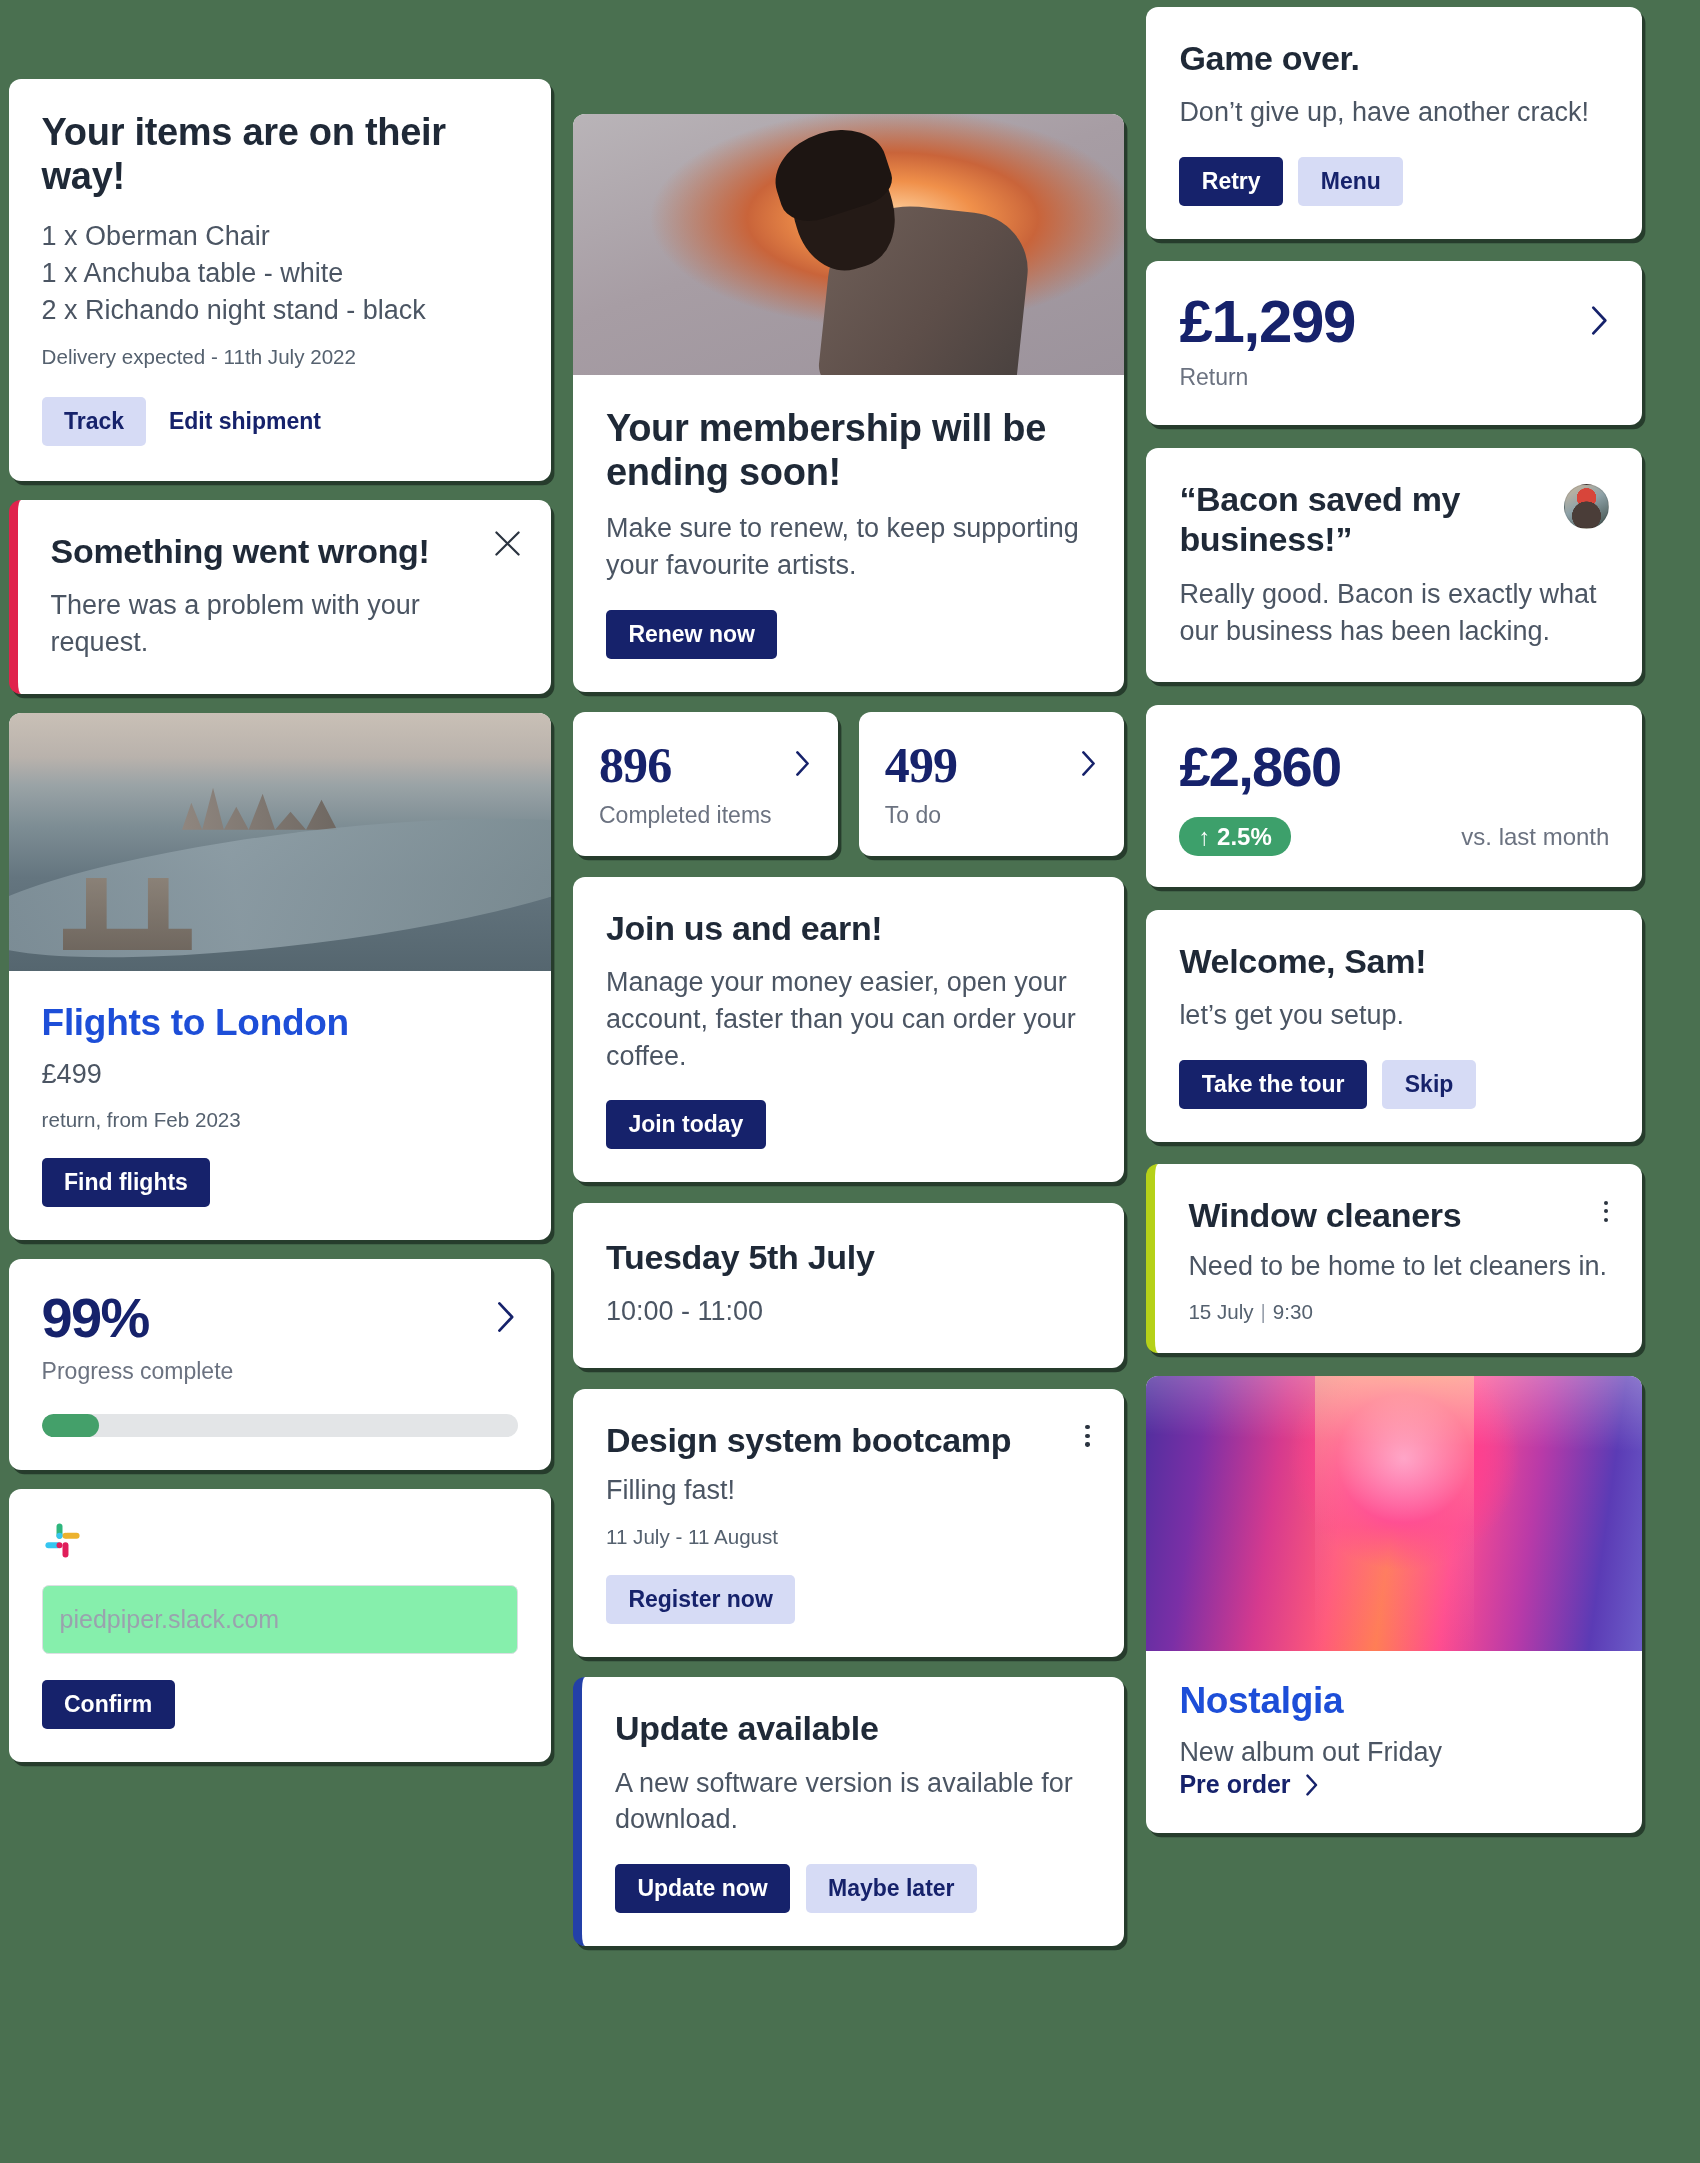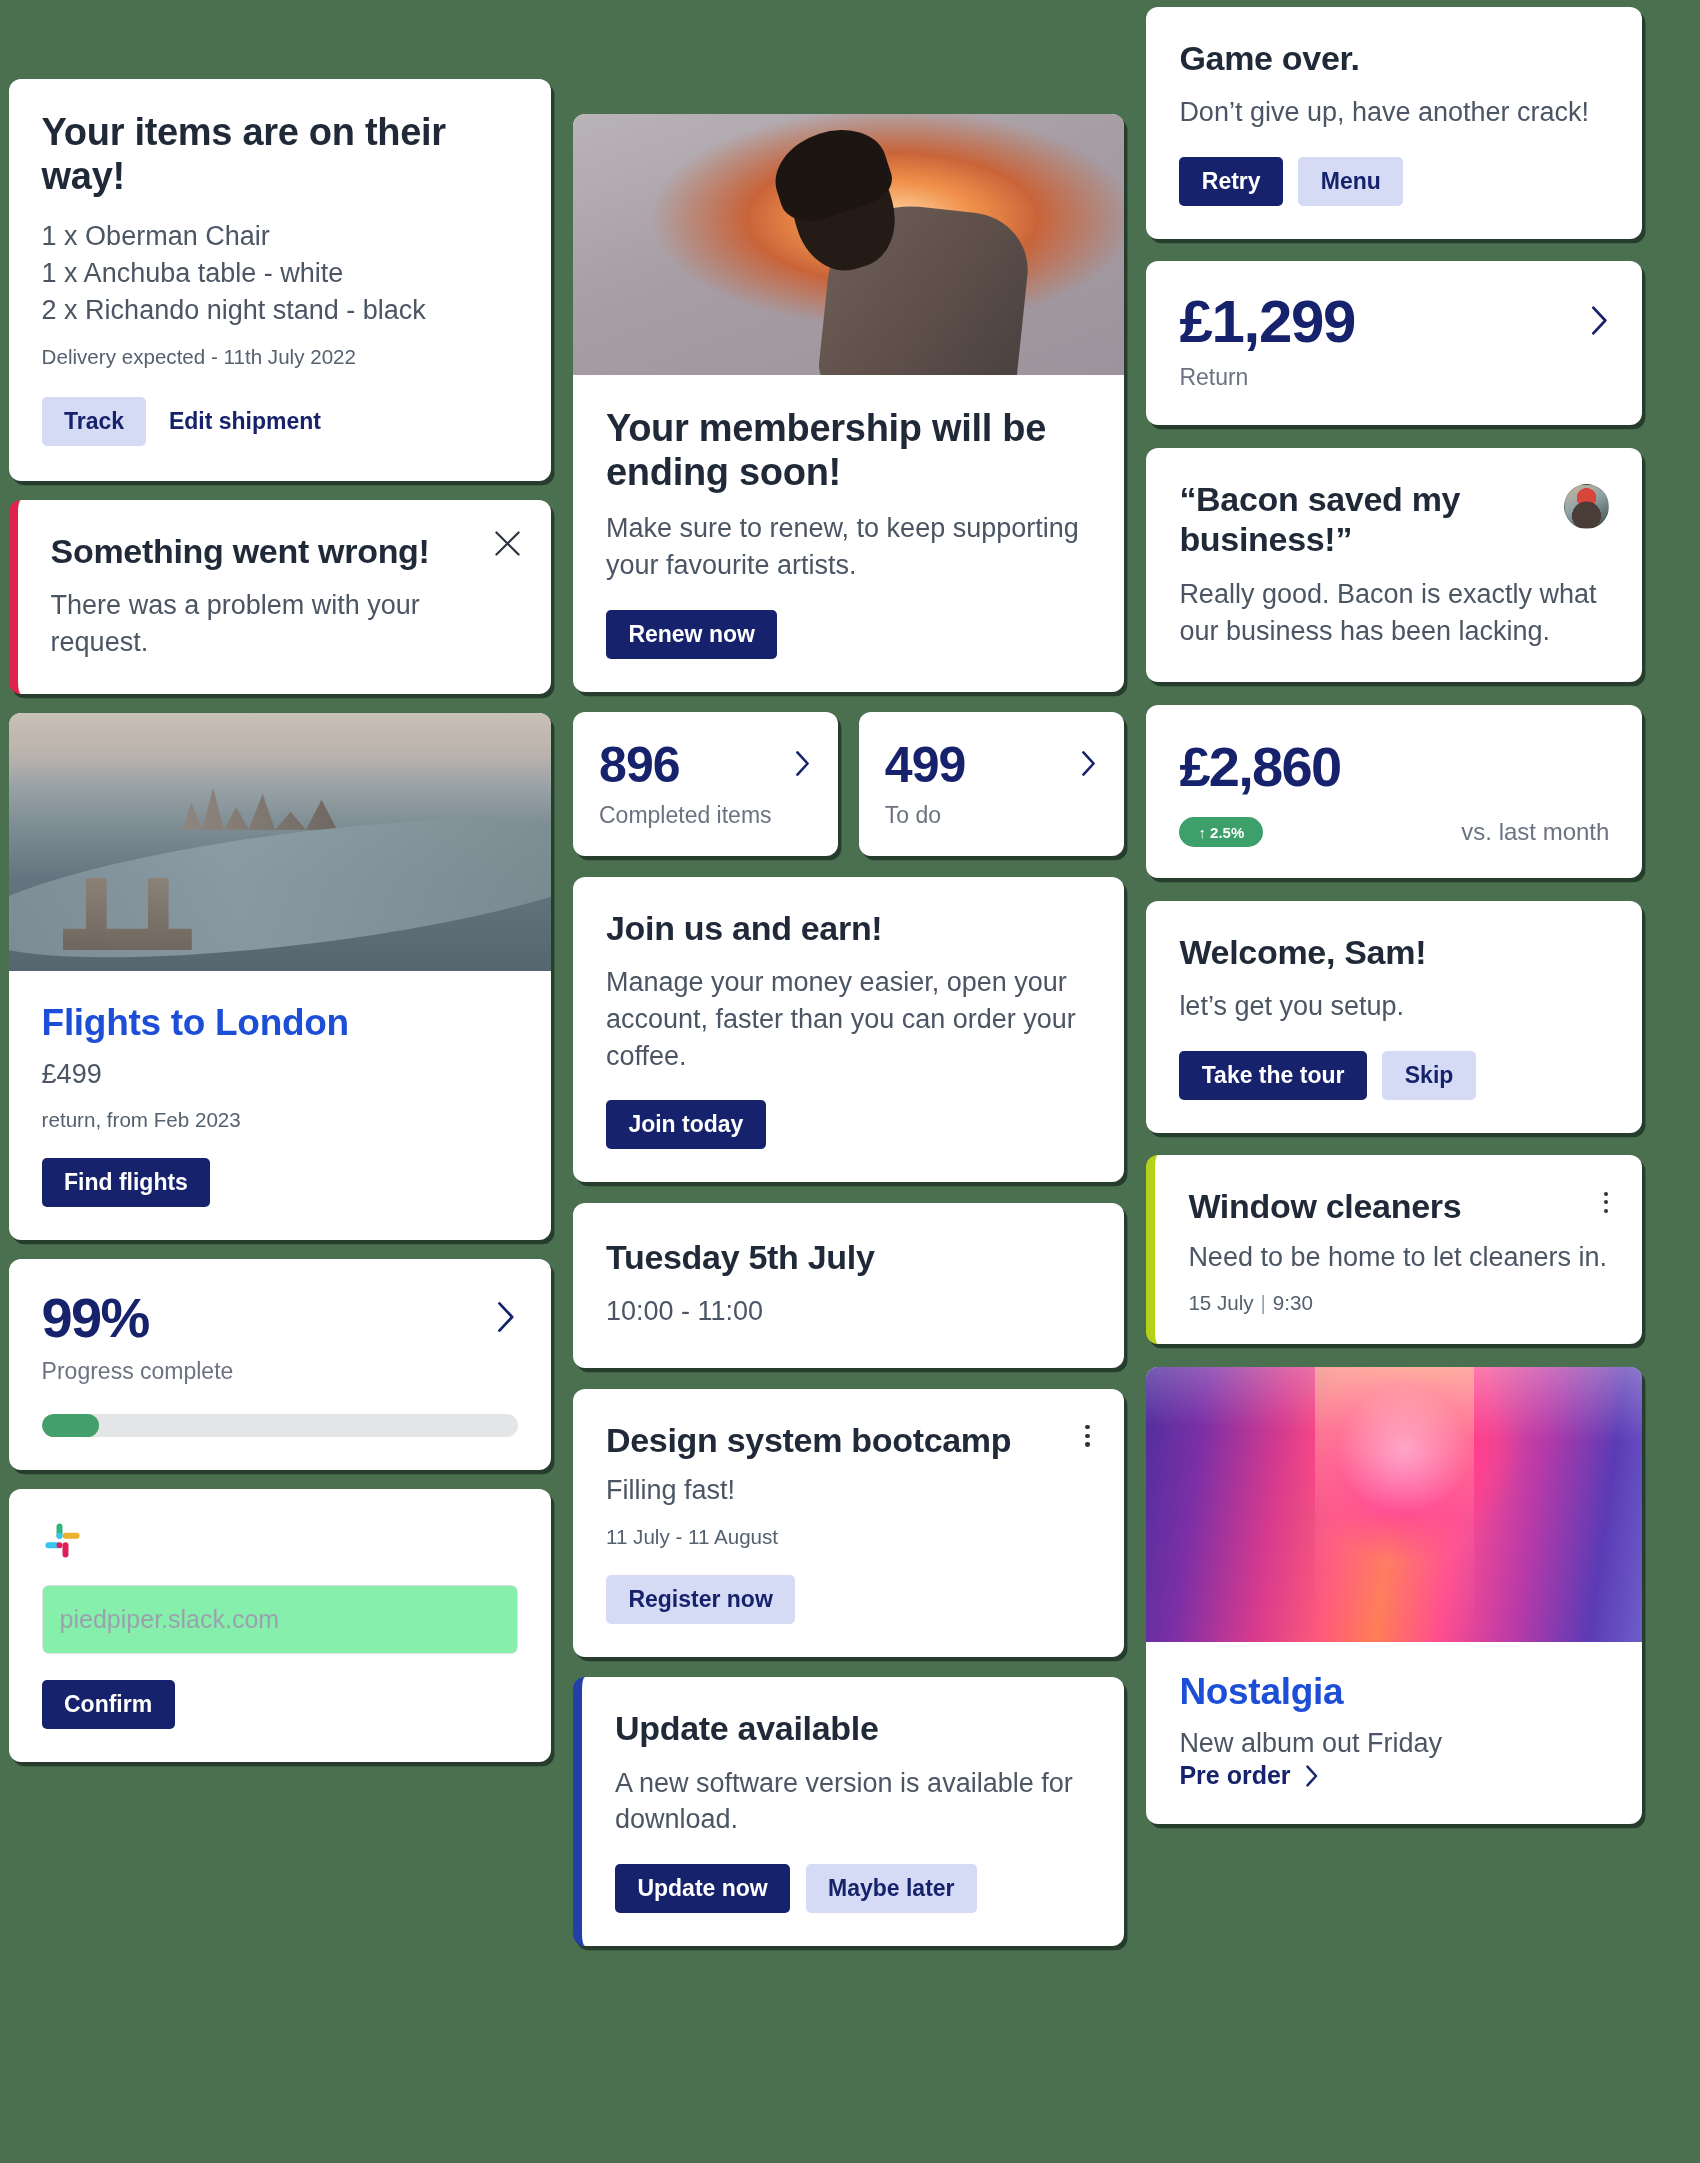--- a/index.html
+++ b/index.html
@@ -216,20 +216,21 @@
     display: flex;
     align-items: center;
     justify-content: space-between;
   }
   .stat-num {
     font-size: 50px;
     font-weight: 700;
     color: #16226b;
     letter-spacing: -0.9px;
     line-height: 1;
+    font-family: Liberation Serif, serif;
   }
   .stat-num-lg {
     font-size: 60px;
     font-weight: 700;
     color: #16226b;
     letter-spacing: -1.3px;
     line-height: 1;
   }
   .stat-num-xl {
     font-size: 56px;
@@ -262,21 +263,21 @@
   
   .pill-row {
     display: flex;
     align-items: center;
     justify-content: space-between;
     margin-top: 22.4px;
   }
   .pill {
     background: #3da06b;
     color: #ffffff;
-    font-size: 15px;
+    font-size: 24px;
     font-weight: 600;
     border-radius: 19px;
     padding: 7.7px 19px;
     display: inline-flex;
     align-items: center;
     gap: 8.6px;
     line-height: 1;
   }
   .vs-text { font-size: 24px; color: #6b7280; }
 

